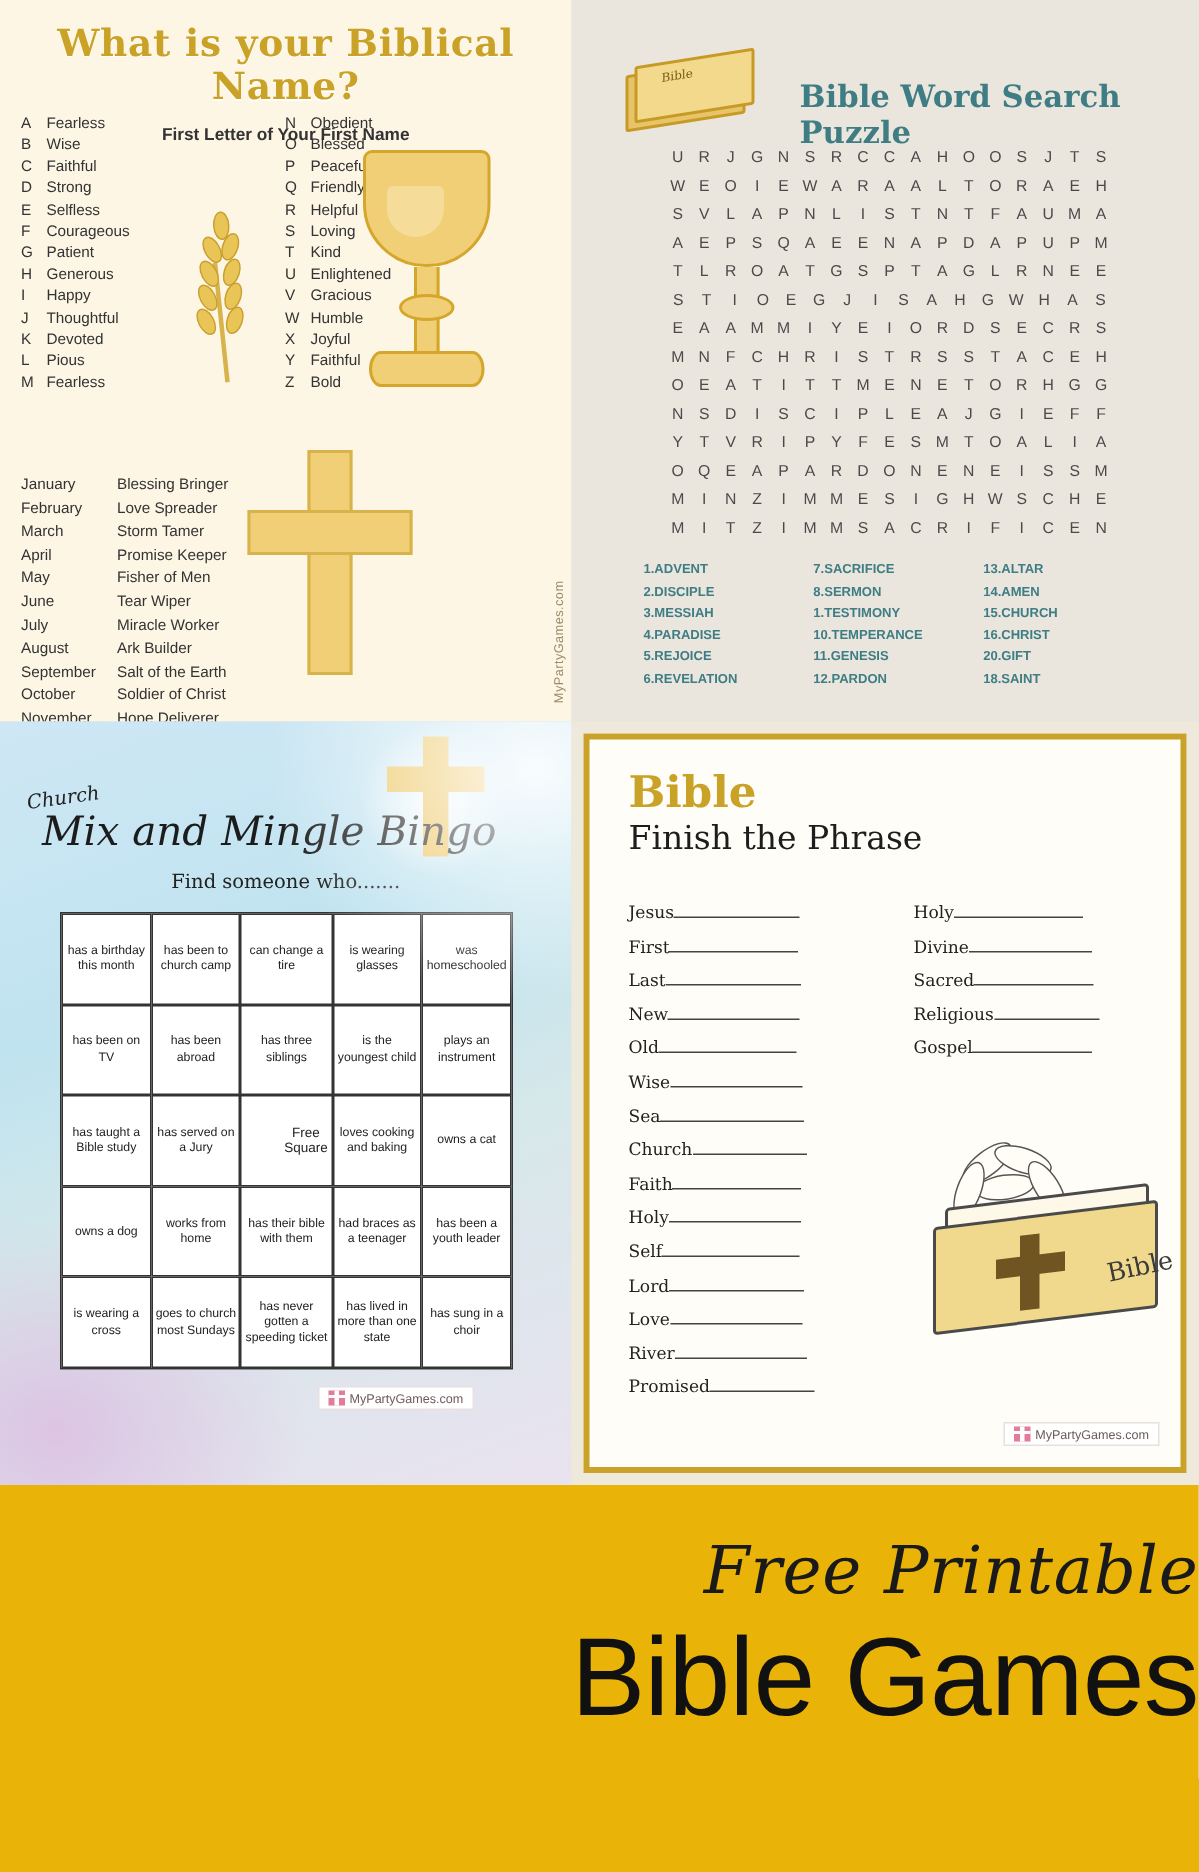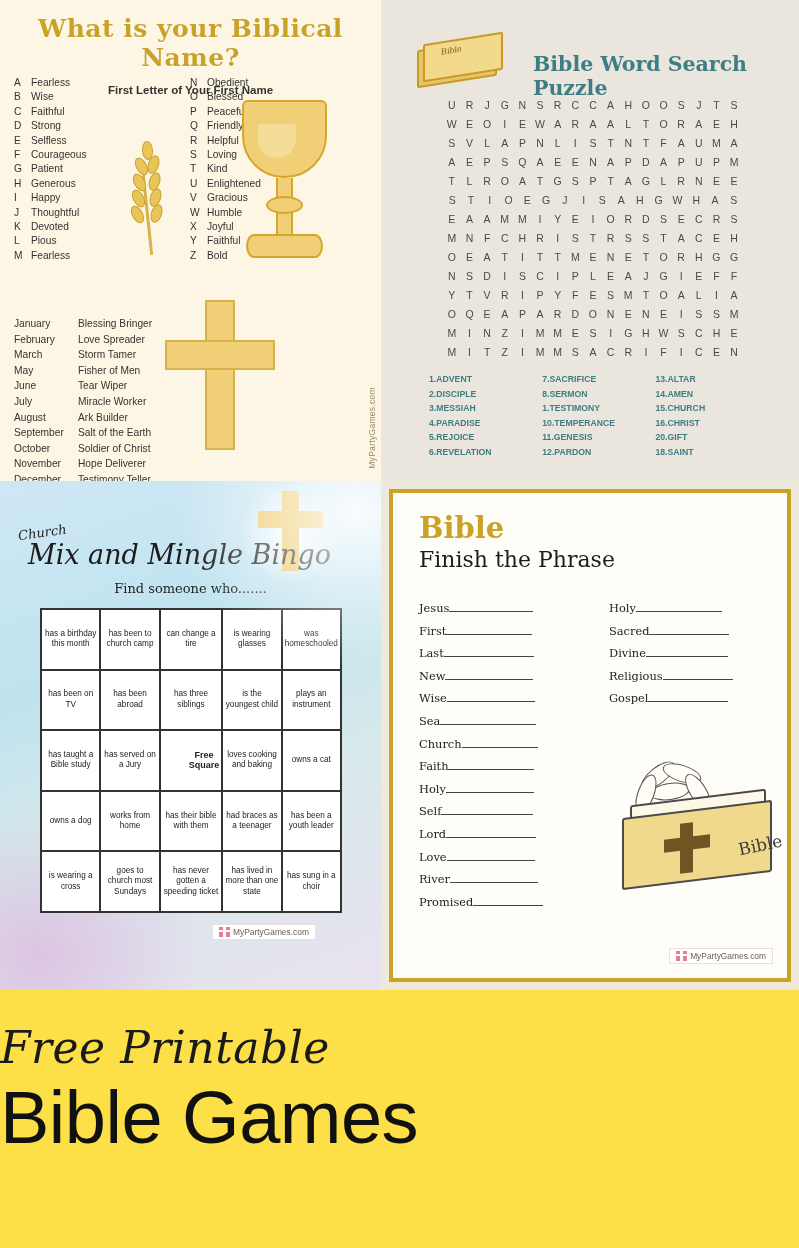--- a/index.html
+++ b/index.html
@@ -140,21 +140,21 @@
 
   .bingo-grid {
     position:absolute; left:40px; top:127px; width:302px; height:305px;
     display:grid; grid-template-columns:repeat(5,1fr); grid-template-rows:repeat(5,1fr);
     background:#ffffff; border:1px solid #333;
   }
   .bcell {
     border:1px solid #333; display:flex; align-items:center; justify-content:center;
     text-align:center; font-size:8.2px; color:#222; padding:2px; line-height:10.5px;
   }
-  .bcell.free { font-weight:bold; font-size:9px;padding-left:28px; }
+  .bcell.free { font-weight:normal; font-size:9px;padding-left:28px; }
 
   .credit-badge {
     display:flex; align-items:center; gap:3px;
     background:#ffffff; border:1px solid #eadfdf;
     padding:2px 6px; font-size:8.4px; color:#6d5b5b;
   }
   .credit-badge .gift { width:11px; height:10px; background:#e47b9a; position:relative; }
   .credit-badge .gift:after{ content:""; position:absolute; left:4px; top:0; width:3px; height:10px; background:#fff;}
   .credit-badge .gift:before{ content:""; position:absolute; left:0; top:3px; width:11px; height:2px; background:#fff;}
   #bingo-credit { position:absolute; left:212px; top:443px; }
@@ -206,21 +206,21 @@
     position:absolute; width:40px; height:17px; background:#fffdf5;
     border:1.6px solid #555; border-radius:50% 50% 50% 50%;
   }
   .lily .stem { position:absolute; left:58px; top:44px; width:2px; height:36px; background:#555; transform:rotate(12deg);}
   .lily .leaf { position:absolute; left:18px; top:50px; width:44px; height:12px; border:1.6px solid #555; border-radius:50%; background:#fff;}
   #phrase-credit { position:absolute; right:14px; bottom:14px; }
 
   
   #footer {
     position:absolute; left:0; top:990px; width:799px; height:258px;
-    background:#fde047; text-align:left;
+    background:#eab308; text-align:right;
   }
   #footer .free {
     font-family:"DejaVu Serif", serif; font-style:italic; font-size:44px; color:#1a1a1a;
     margin-top:32px; letter-spacing:0.5px;
   }
   #footer .big {
     font-family:"Liberation Sans", sans-serif; font-size:74px; color:#111;
     margin-top:2px; letter-spacing:-0.5px;
   }
 </style>
@@ -370,20 +370,24 @@
           <span class="mo">January</span>
           <span class="mn">Blessing Bringer</span>
         </div>
       <div class="mrow">
           <span class="mo">February</span>
           <span class="mn">Love Spreader</span>
         </div>
       <div class="mrow">
           <span class="mo">March</span>
           <span class="mn">Storm Tamer</span>
+        </div>
+      <div class="mrow">
+          <span class="mo">April</span>
+          <span class="mn">Promise Keeper</span>
         </div>
       <div class="mrow">
           <span class="mo">May</span>
           <span class="mn">Fisher of Men</span>
         </div>
       <div class="mrow">
           <span class="mo">June</span>
           <span class="mn">Tear Wiper</span>
         </div>
       <div class="mrow">
@@ -775,36 +779,37 @@
   <div id="panel-phrase">
     <div class="phrase-inner">
       <div class="ph-bible">Bible</div>
       <div class="ph-sub">Finish the Phrase</div>
 
       <div class="ph-col left">
         <div class="ph-item"><span>Jesus</span><span class="ln" style="width:84px"></span></div>
         <div class="ph-item"><span>First</span><span class="ln" style="width:86px"></span></div>
         <div class="ph-item"><span>Last</span><span class="ln" style="width:90px"></span></div>
         <div class="ph-item"><span>New</span><span class="ln" style="width:88px"></span></div>
+        <div class="ph-item"><span>Old</span><span class="ln" style="width:92px"></span></div>
         <div class="ph-item"><span>Wise</span><span class="ln" style="width:88px"></span></div>
         <div class="ph-item"><span>Sea</span><span class="ln" style="width:96px"></span></div>
         <div class="ph-item"><span>Church</span><span class="ln" style="width:76px"></span></div>
         <div class="ph-item"><span>Faith</span><span class="ln" style="width:86px"></span></div>
         <div class="ph-item"><span>Holy</span><span class="ln" style="width:88px"></span></div>
         <div class="ph-item"><span>Self</span><span class="ln" style="width:92px"></span></div>
         <div class="ph-item"><span>Lord</span><span class="ln" style="width:90px"></span></div>
         <div class="ph-item"><span>Love</span><span class="ln" style="width:88px"></span></div>
         <div class="ph-item"><span>River</span><span class="ln" style="width:88px"></span></div>
         <div class="ph-item"><span>Promised</span><span class="ln" style="width:70px"></span></div>
       </div>
 
       <div class="ph-col right">
         <div class="ph-item"><span>Holy</span><span class="ln" style="width:86px"></span></div>
+        <div class="ph-item"><span>Divine</span><span class="ln" style="width:82px"></span></div>
         <div class="ph-item"><span>Sacred</span><span class="ln" style="width:80px"></span></div>
-        <div class="ph-item"><span>Divine</span><span class="ln" style="width:82px"></span></div>
         <div class="ph-item"><span>Religious</span><span class="ln" style="width:70px"></span></div>
         <div class="ph-item"><span>Gospel</span><span class="ln" style="width:80px"></span></div>
       </div>
 
       <div class="bible-art">
         <div class="lily">
           <div class="petal" style="left:22px;top:6px;transform:rotate(-38deg);"></div>
           <div class="petal" style="left:46px;top:4px;transform:rotate(18deg);"></div>
           <div class="petal" style="left:34px;top:22px;transform:rotate(-8deg);"></div>
           <div class="petal" style="left:10px;top:24px;transform:rotate(-70deg);"></div>

